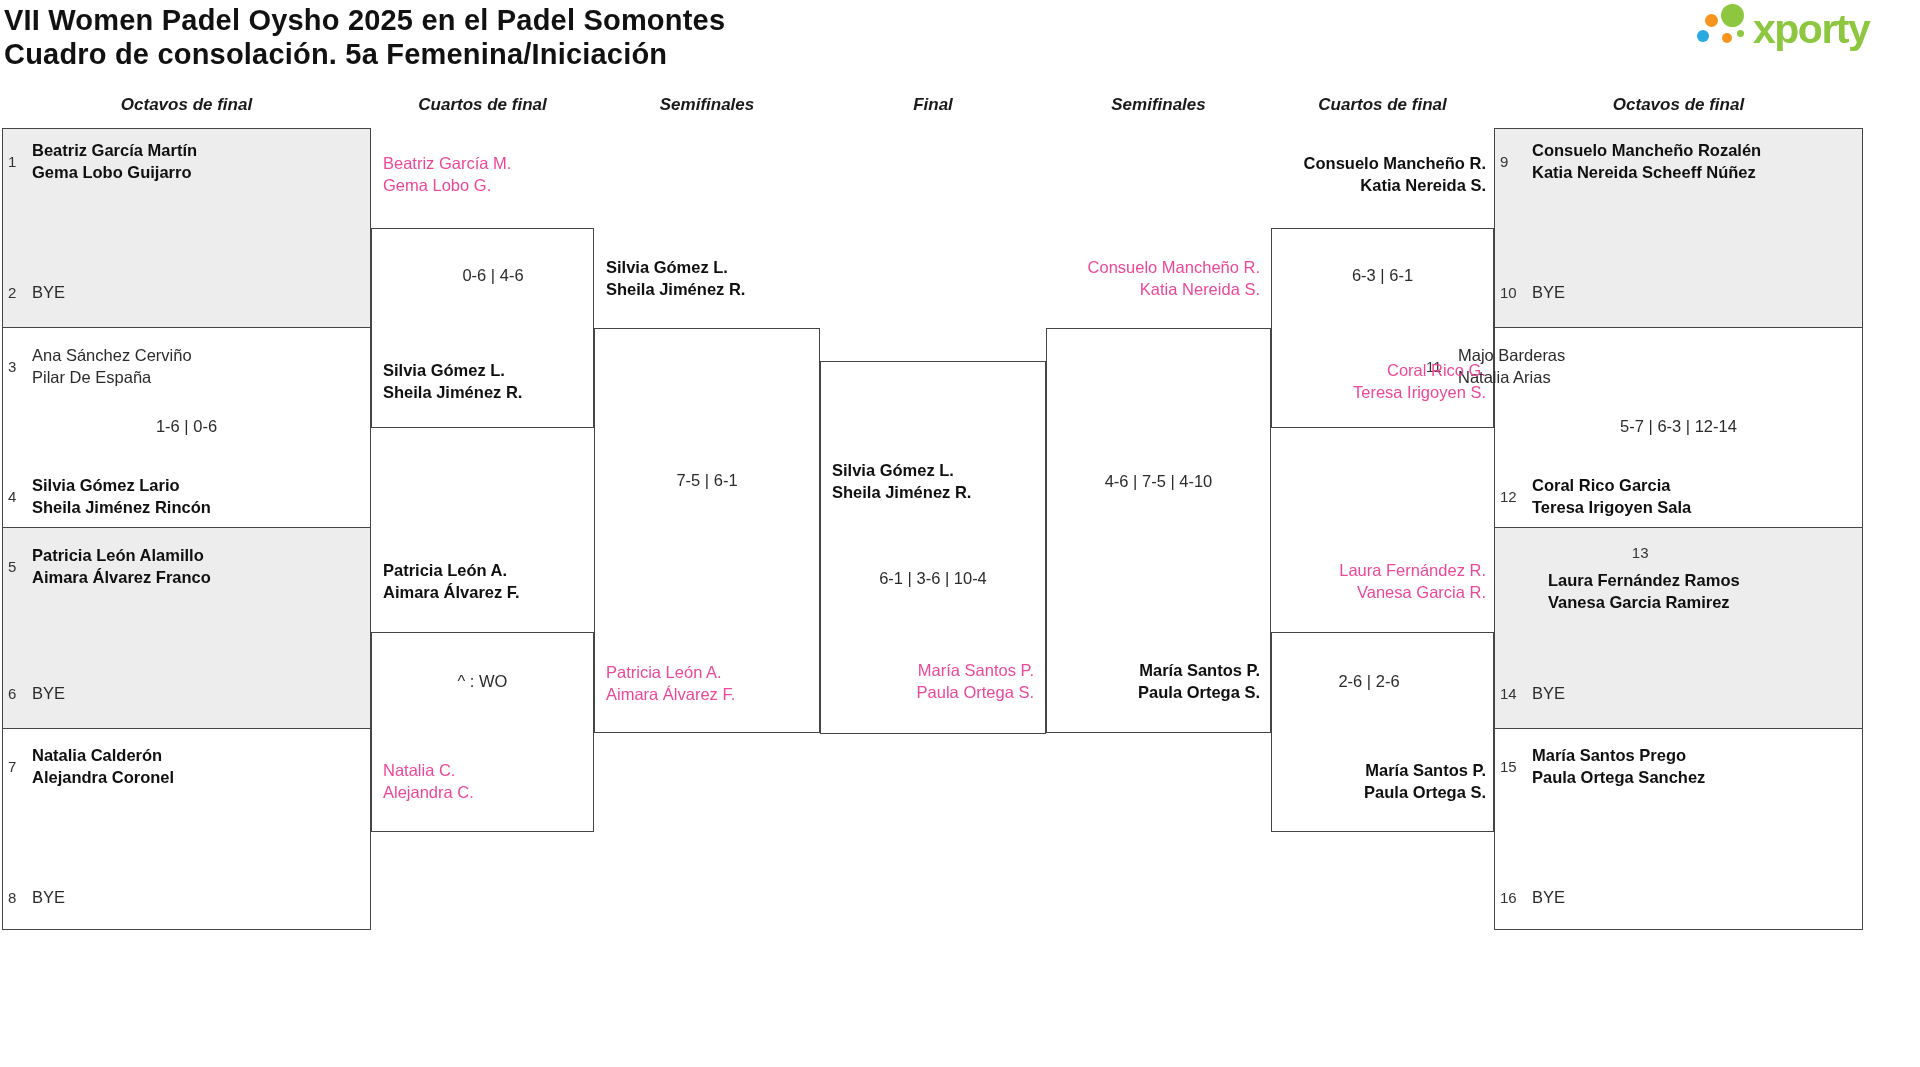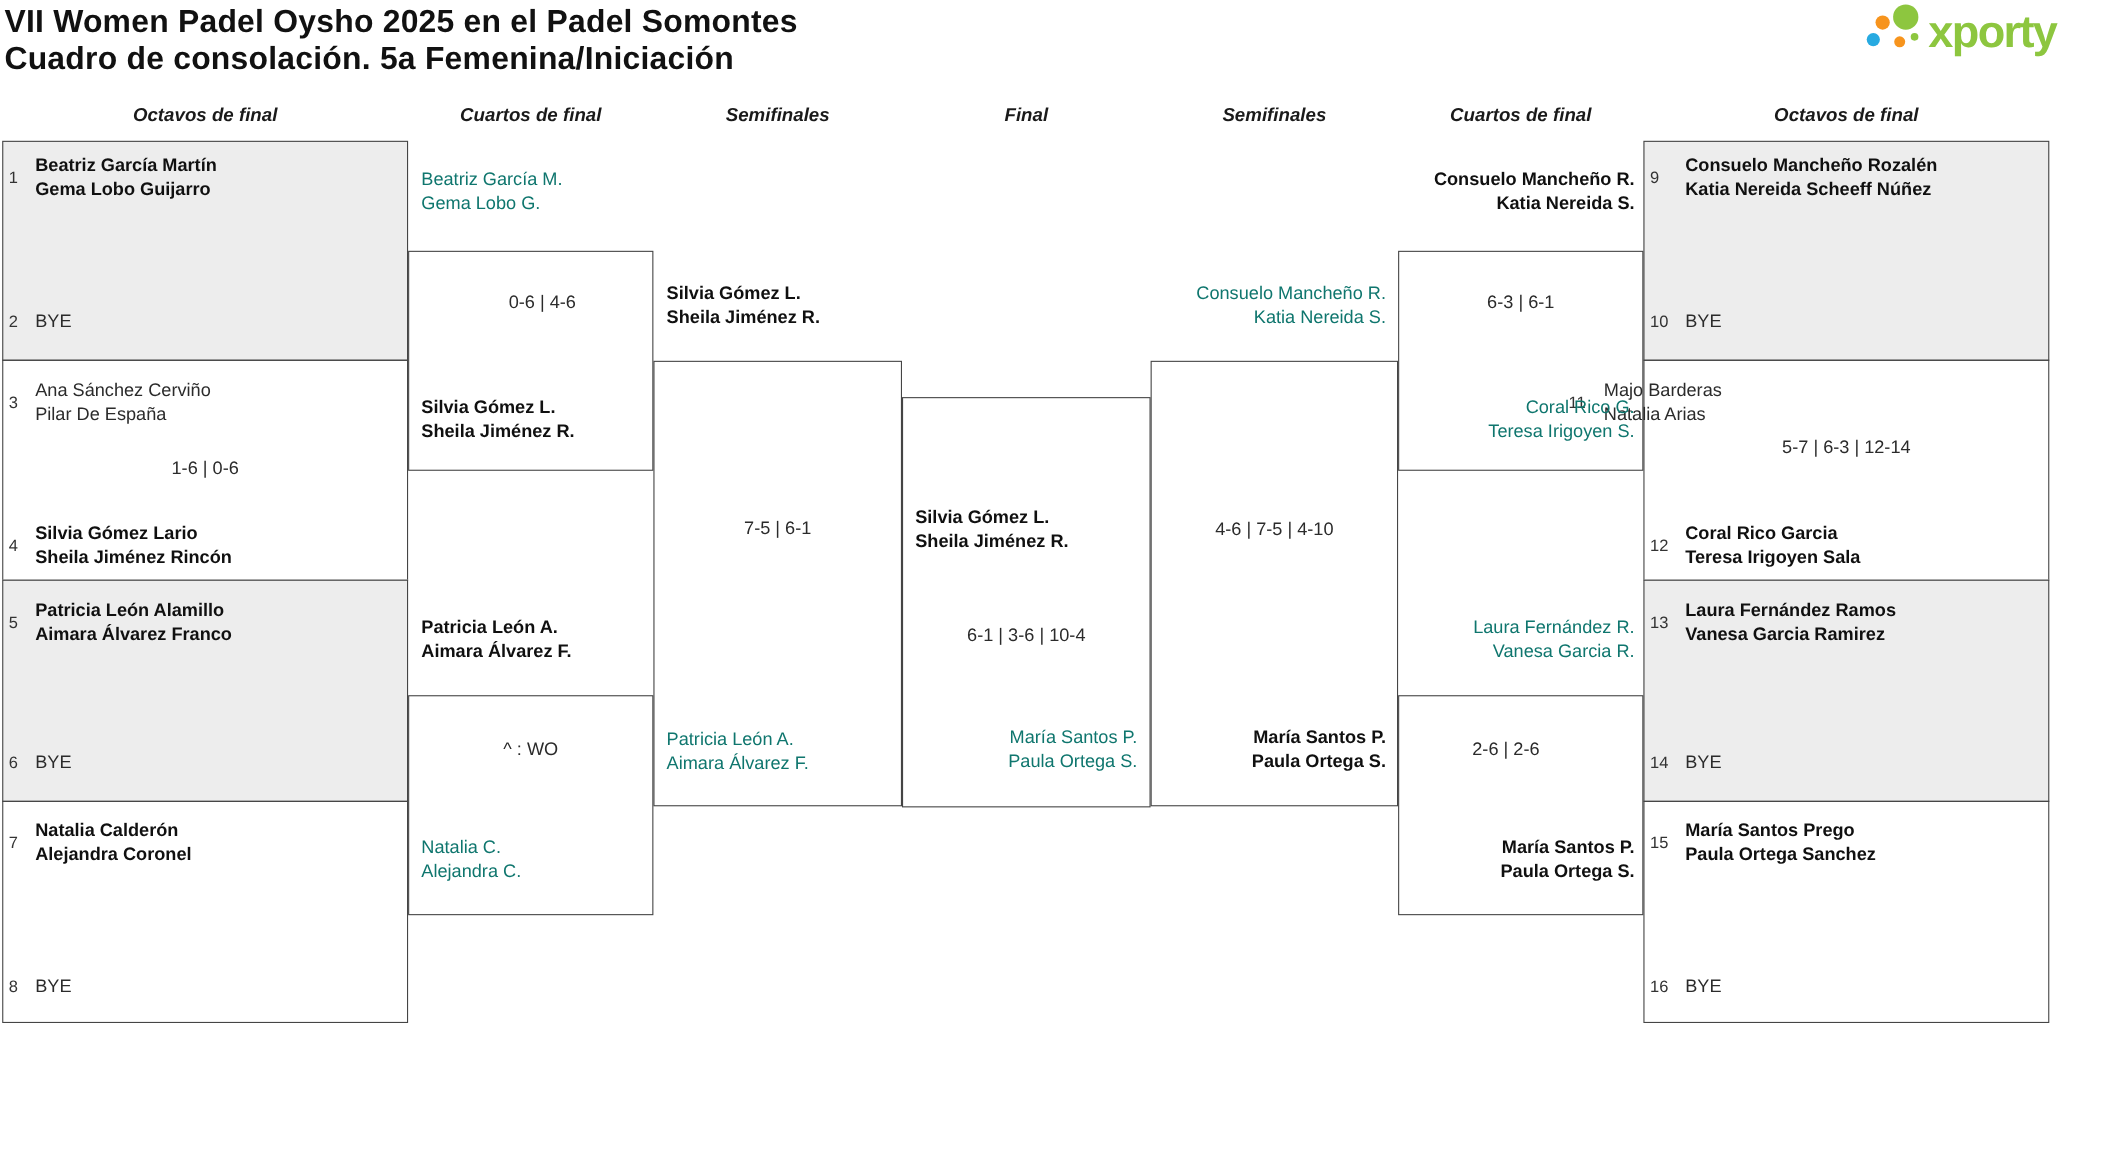--- a/index.html
+++ b/index.html
@@ -11,21 +11,21 @@
            font-weight:600; color:#111; letter-spacing:0.2px; }
   .rh { position:absolute; top:95px; height:20px; text-align:center;
         font-size:17px; font-weight:600; color:#1a1a1a;font-style:italic; }
   .box { position:absolute; border:1px solid #454545; box-sizing:border-box; background:transparent; }
   .box.grey { background:#ededed; }
   .slot { position:absolute; display:flex; align-items:center; gap:8px; }
   .seed { font-size:15px; color:#333; width:16px; flex:none; }
   .seed.w2 { width:24px; }
   .team { font-size:16.5px; line-height:22px; white-space:pre-line; color:#2b2b2b; font-weight:400; }
   .adv { position:absolute; font-size:16.5px; line-height:22px; white-space:pre-line;
-         color:#0f766e; font-weight:400; }
+         color:#ec4899; font-weight:400; }
   .adv.r { text-align:right; }
   .bold { font-weight:700; color:#101010; }
   .score { position:absolute; font-size:16.5px; color:#2b2b2b; text-align:center; }
   
   .logo { position:absolute; left:1695px; top:2px; width:222px; height:56px; cursor:pointer; }
   .logo-dots { position:absolute; left:0; top:0; width:56px; height:56px; }
   .dot { position:absolute; border-radius:50%; }
   .d1 { left:26px; top:2px;  width:23px; height:23px; background:#8dc63f; }
   .d2 { left:10px; top:12px; width:13px; height:13px; background:#f7941d; }
   .d3 { left:2px;  top:28px; width:12px; height:12px; background:#27aae1; }
@@ -131,41 +131,41 @@
   <div class="slot" style="left:1426px;top:344px;">
     <span class="seed w2">11</span>
     <span class="team">Majo Barderas
 Natalia Arias</span>
   </div>
   <div class="slot" style="left:1500px;top:474px;justify-content:space-between;">
     <span class="seed w2">12</span>
     <span class="team bold">Coral Rico Garcia
 Teresa Irigoyen Sala</span>
   </div>
-  <div class="slot" style="left:1500px;top:544px;">
+  <div class="slot" style="left:1548px;top:544px;flex-direction:column;">
     <span class="seed w2">13</span>
     <span class="team bold">Laura Fernández Ramos
 Vanesa Garcia Ramirez</span>
   </div>
   <div class="slot" style="left:1500px;top:682px;">
     <span class="seed w2">14</span>
     <span class="team">BYE</span>
   </div>
   <div class="slot" style="left:1500px;top:744px;">
     <span class="seed w2">15</span>
     <span class="team bold">María Santos Prego
 Paula Ortega Sanchez</span>
   </div>
   <div class="slot" style="left:1500px;top:886px;">
     <span class="seed w2">16</span>
     <span class="team">BYE</span>
   </div>
 
   <div class="score" style="left:2px;top:417px;width:369px;">1-6 | 0-6</div>
-  <div class="score" style="left:1494px;top:398px;width:369px;">5-7 | 6-3 | 12-14</div>
+  <div class="score" style="left:1494px;top:417px;width:369px;">5-7 | 6-3 | 12-14</div>
 
   <div class="adv" style="left:383px;top:152px;">Beatriz García M.
 Gema Lobo G.</div>
   <div class="score" style="left:371px;top:266px;width:244px;">0-6 | 4-6</div>
   <div class="adv bold" style="left:383px;top:359px;">Silvia Gómez L.
 Sheila Jiménez R.</div>
 
   <div class="adv bold" style="left:383px;top:559px;">Patricia León A.
 Aimara Álvarez F.</div>
   <div class="score" style="left:371px;top:672px;width:223px;">^ : WO</div>

